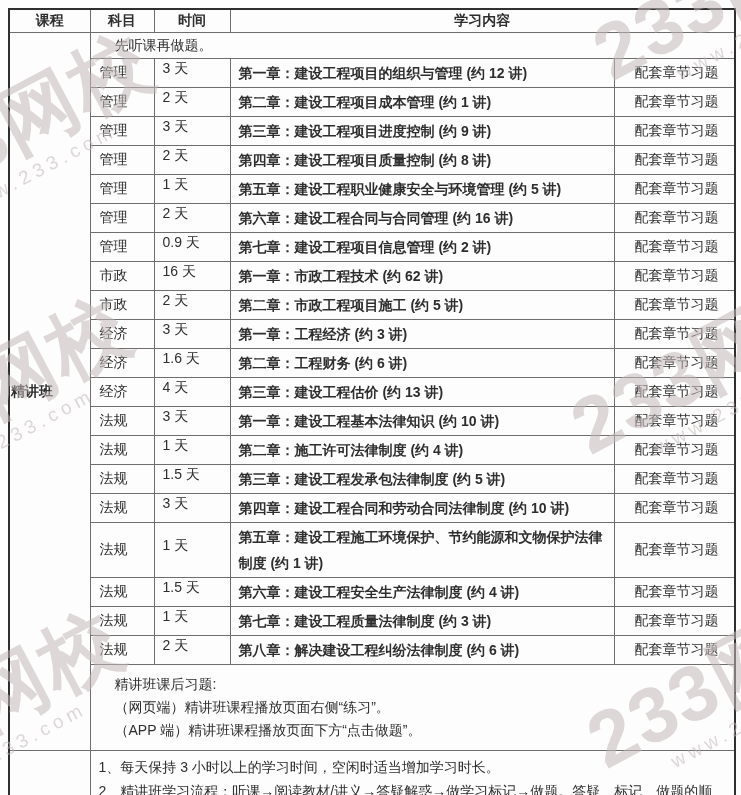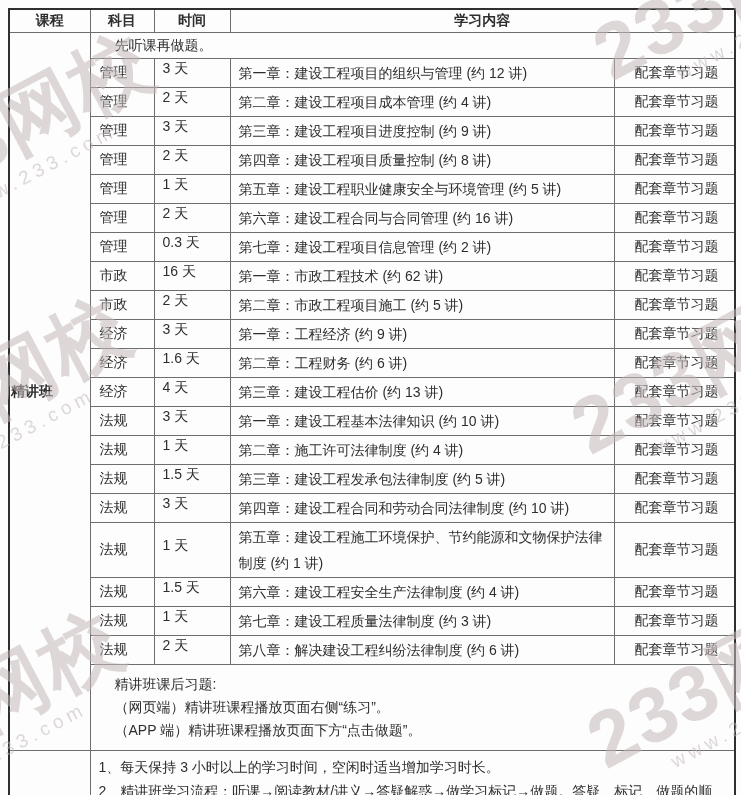--- a/index.html
+++ b/index.html
@@ -14,21 +14,21 @@
     border:2px solid #2f2f2f;background:transparent;
   }
   td,th{border:1px solid #6e6e6e;font-size:14px;vertical-align:middle;overflow:hidden;}
   th{font-weight:700;text-align:center;height:22px;padding:0 2px;}
   tr.intro-row{height:26px;}
   tr.content-row{height:25px;}
   .course-cell{font-weight:700;}
   .intro-cell{padding:0 24px;}
   .cell.subject{padding:0 4px 0 9px;margin-left:32px;}
   .cell.time{padding:0 4px 8px 8px;}
-  .cell.content{padding:1px 6px 1px 8px;line-height:26px;}
+  .cell.content{padding:1px 6px 1px 8px;line-height:26px;font-weight:bold;}
   .cell.exercise{padding:0 4px 0 20px;}
   .homework-cell{padding:8px 24px;line-height:23px;}
   .homework-cell div{white-space:nowrap;}
   tr.advice-row{height:122px;}
   .advice-label{font-weight:700;text-align:center;line-height:25px;padding:0;}
   .advice-cell{padding:4px 8px 4px 8px;line-height:24px;vertical-align:top;}
   
   .wm{
     position:absolute;transform:rotate(-28deg);color:rgba(196,184,184,0.55);
     pointer-events:none;z-index:10;text-align:center;user-select:none;
@@ -68,21 +68,21 @@
       </tr>
       <tr class="content-row">
       <td class="cell subject">管理</td>
       <td class="cell time">3 天</td>
       <td class="cell content">第一章：建设工程项目的组织与管理 (约 12 讲)</td>
       <td class="cell exercise">配套章节习题</td>
     </tr>
         <tr class="content-row">
       <td class="cell subject">管理</td>
       <td class="cell time">2 天</td>
-      <td class="cell content">第二章：建设工程项目成本管理 (约 4 讲)</td>
+      <td class="cell content">第二章：建设工程项目成本管理 (约 1 讲)</td>
       <td class="cell exercise">配套章节习题</td>
     </tr>
         <tr class="content-row">
       <td class="cell subject">管理</td>
       <td class="cell time">3 天</td>
       <td class="cell content">第三章：建设工程项目进度控制 (约 9 讲)</td>
       <td class="cell exercise">配套章节习题</td>
     </tr>
         <tr class="content-row">
       <td class="cell subject">管理</td>
@@ -97,40 +97,40 @@
       <td class="cell exercise">配套章节习题</td>
     </tr>
         <tr class="content-row">
       <td class="cell subject">管理</td>
       <td class="cell time">2 天</td>
       <td class="cell content">第六章：建设工程合同与合同管理 (约 16 讲)</td>
       <td class="cell exercise">配套章节习题</td>
     </tr>
         <tr class="content-row">
       <td class="cell subject">管理</td>
-      <td class="cell time">0.3 天</td>
+      <td class="cell time">0.9 天</td>
       <td class="cell content">第七章：建设工程项目信息管理 (约 2 讲)</td>
       <td class="cell exercise">配套章节习题</td>
     </tr>
         <tr class="content-row">
       <td class="cell subject">市政</td>
       <td class="cell time">16 天</td>
       <td class="cell content">第一章：市政工程技术 (约 62 讲)</td>
       <td class="cell exercise">配套章节习题</td>
     </tr>
         <tr class="content-row">
       <td class="cell subject">市政</td>
       <td class="cell time">2 天</td>
       <td class="cell content">第二章：市政工程项目施工 (约 5 讲)</td>
       <td class="cell exercise">配套章节习题</td>
     </tr>
         <tr class="content-row">
       <td class="cell subject">经济</td>
       <td class="cell time">3 天</td>
-      <td class="cell content">第一章：工程经济 (约 9 讲)</td>
+      <td class="cell content">第一章：工程经济 (约 3 讲)</td>
       <td class="cell exercise">配套章节习题</td>
     </tr>
         <tr class="content-row">
       <td class="cell subject">经济</td>
       <td class="cell time">1.6 天</td>
       <td class="cell content">第二章：工程财务 (约 6 讲)</td>
       <td class="cell exercise">配套章节习题</td>
     </tr>
         <tr class="content-row">
       <td class="cell subject">经济</td>

